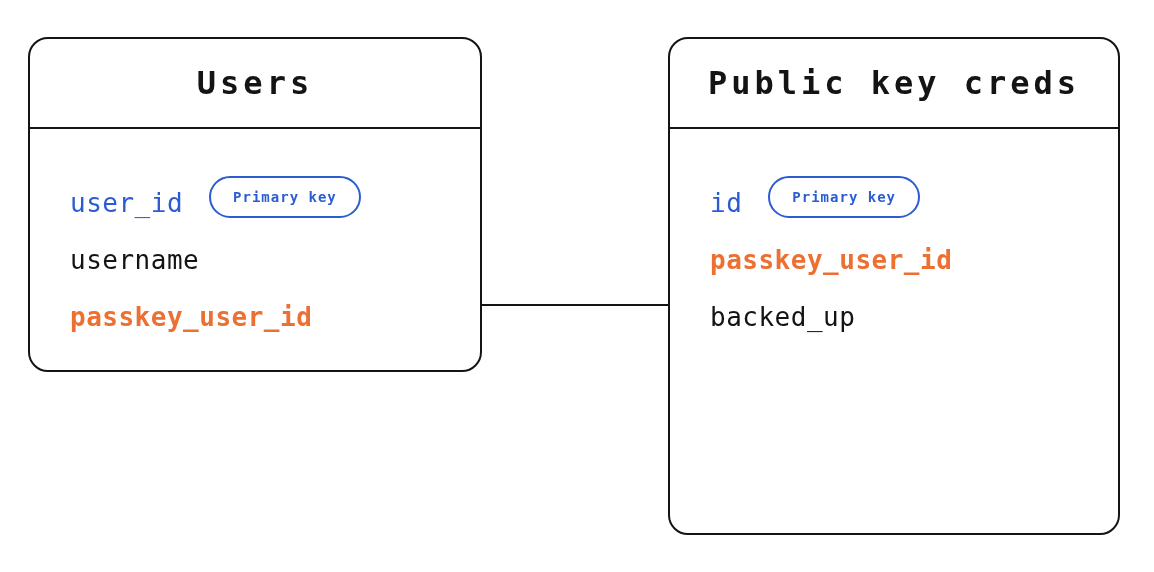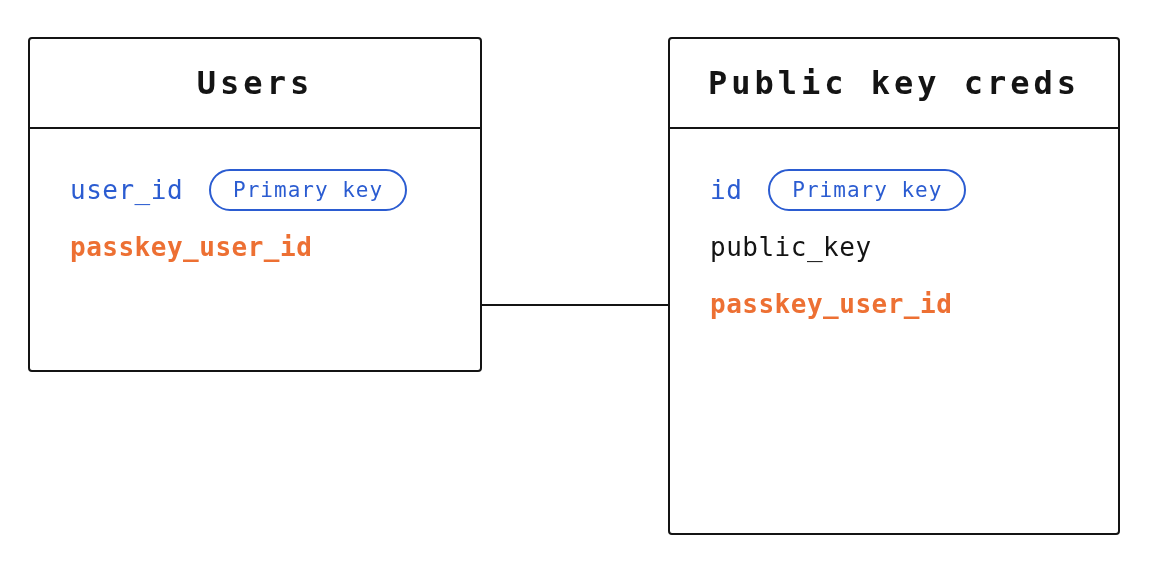--- a/index.html
+++ b/index.html
@@ -18,21 +18,21 @@
     position: relative;
     width: 1154px;
     height: 572px;
     background: var(--bg);
     overflow: hidden;
   }
   .er-table {
     position: absolute;
     background: var(--bg);
     border: 2px solid var(--ink);
-    border-radius: 4px;
+    border-radius: 20px;
   }
   .er-table.users  { left: 28px;  top: 37px; width: 454px; height: 335px; }
   .er-table.creds  { left: 668px; top: 37px; width: 452px; height: 498px; }
   .table-header {
     height: 90px;
     border-bottom: 2px solid var(--ink);
     display: flex;
     align-items: center;
     justify-content: center;
   }
@@ -40,42 +40,42 @@
     font-size: 32px;
     font-weight: bold;
     letter-spacing: 4px;
     color: var(--ink);
     white-space: nowrap;
   }
   .table-body { padding: 32px 0 0 40px; }
   .field-row {
     height: 57px;
     display: flex;
-    align-items: center;
+    align-items: flex-end;
   }
   .field-name {
     font-size: 26px;
     letter-spacing: 0.5px;
     white-space: nowrap;
   }
   .role-normal      { color: var(--ink); }
   .role-primary_key { color: var(--blue); }
   .role-foreign_key { color: var(--orange); font-weight: bold; }
   .pk-badge {
     display: inline-flex;
     align-items: center;
     justify-content: center;
     margin-left: 26px;
     height: 42px;
     padding: 0 22px;
     border: 2px solid var(--blue);
     border-radius: 999px;
     color: var(--blue);
-    font-size: 21px;
-    font-weight: normal;
+    font-size: 14px;
+    font-weight: bold;
     letter-spacing: 1px;
     white-space: nowrap;
   }
   .connector {
     position: absolute;
     left: 482px;
     top: 304px;
     width: 186px;
     height: 2px;
     background: var(--ink);
@@ -91,36 +91,39 @@
   <section class="er-table users">
     <header class="table-header">
       <h2 class="table-title">Users</h2>
     </header>
     <div class="table-body">
         <div class="field-row">
           <span class="field-name role-primary_key">user_id</span>
           <span class="pk-badge">Primary key</span>
         </div>
         <div class="field-row">
+          <span class="field-name role-normal">username</span>
+        </div>
+        <div class="field-row">
           <span class="field-name role-foreign_key">passkey_user_id</span>
         </div>
       </div>
   </section>
 
   <section class="er-table creds">
     <header class="table-header">
       <h2 class="table-title">Public key creds</h2>
     </header>
     <div class="table-body">
         <div class="field-row">
           <span class="field-name role-primary_key">id</span>
           <span class="pk-badge">Primary key</span>
         </div>
         <div class="field-row">
-          <span class="field-name role-normal">public_key</span>
+          <span class="field-name role-foreign_key">passkey_user_id</span>
         </div>
         <div class="field-row">
-          <span class="field-name role-foreign_key">passkey_user_id</span>
+          <span class="field-name role-normal">backed_up</span>
         </div>
       </div>
   </section>
 
 </div>
 
 </body></html>

